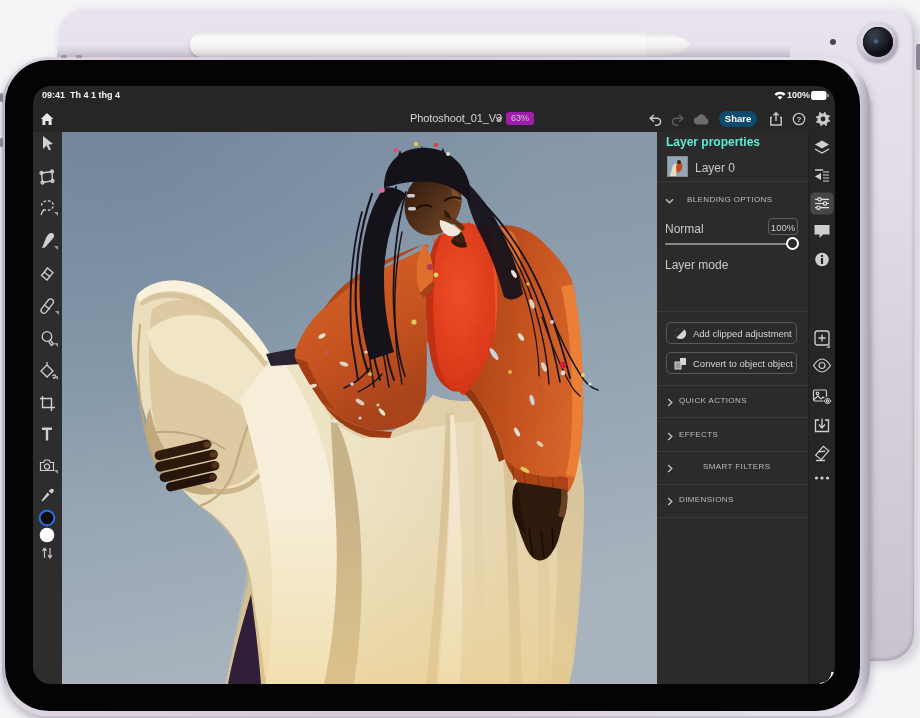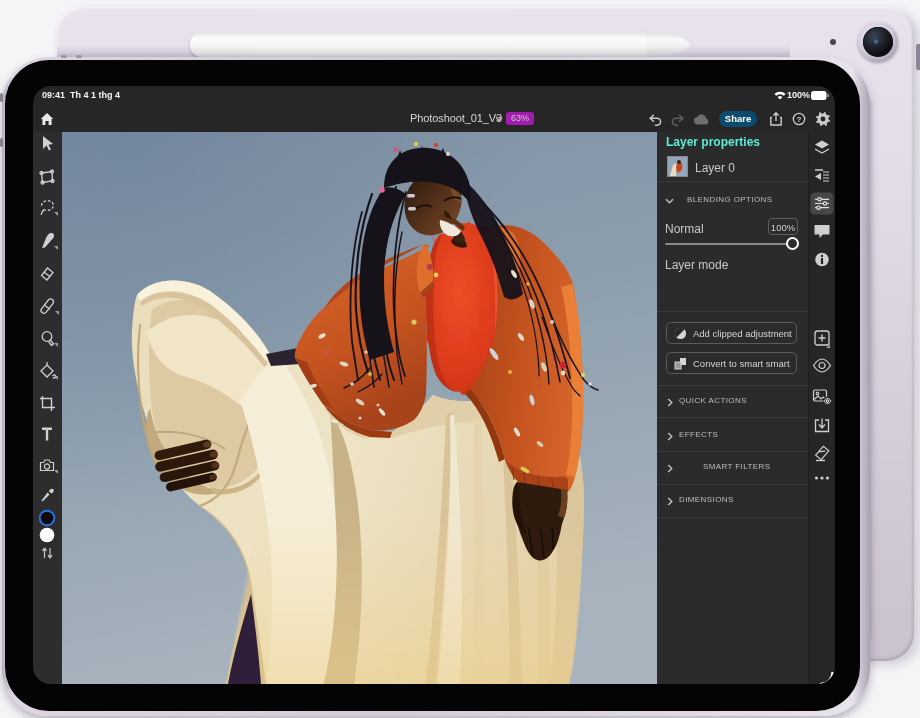--- a/index.html
+++ b/index.html
@@ -471,21 +471,21 @@
     <div class="ptxt" style="left:632px;top:172px">Layer mode</div>
     <div class="pdiv" style="top:225px"></div>
     <div class="pbtn" style="top:236px"><svg style="position:absolute;left:7px;top:4px" width="13" height="13" viewBox="0 0 13 13">
           <circle cx="6.5" cy="6.5" r="5.6" fill="#d6d6d6"></circle>
           <path d="M2.5 10.5 A5.6 5.6 0 0 1 10.5 2.5 Z" fill="#2b2b2b"></path>
         </svg><span style="margin-left:26px">Add clipped adjustment</span></div>
     <div class="pbtn" style="top:266px"><svg style="position:absolute;left:7px;top:4px" width="13" height="13" viewBox="0 0 13 13">
           <rect x="6" y="1" width="6" height="7" fill="#d6d6d6"></rect>
           <rect x="1" y="5" width="6" height="7" fill="#9a9a9a"></rect>
           <rect x="1" y="5" width="6" height="7" fill="none" stroke="#d6d6d6" stroke-width="1"></rect>
-        </svg><span style="margin-left:26px">Convert to smart smart</span></div>
+        </svg><span style="margin-left:26px">Convert to object object</span></div>
     <div class="pdiv" style="top:299px"></div>
     <svg class="abs" style="left:634px;top:312px" width="6" height="9" viewBox="0 0 6 9">
         <path d="M1.2 1 L4.8 4.5 L1.2 8" stroke="#c0c0c0" stroke-width="1.4" fill="none"></path>
       </svg>
     <div class="sect" style="left:646px;top:310px">QUICK ACTIONS</div>
     <div class="pdiv" style="top:331px"></div>
     <svg class="abs" style="left:634px;top:346px" width="6" height="9" viewBox="0 0 6 9">
         <path d="M1.2 1 L4.8 4.5 L1.2 8" stroke="#c0c0c0" stroke-width="1.4" fill="none"></path>
       </svg>
     <div class="sect" style="left:646px;top:344px">EFFECTS</div>

